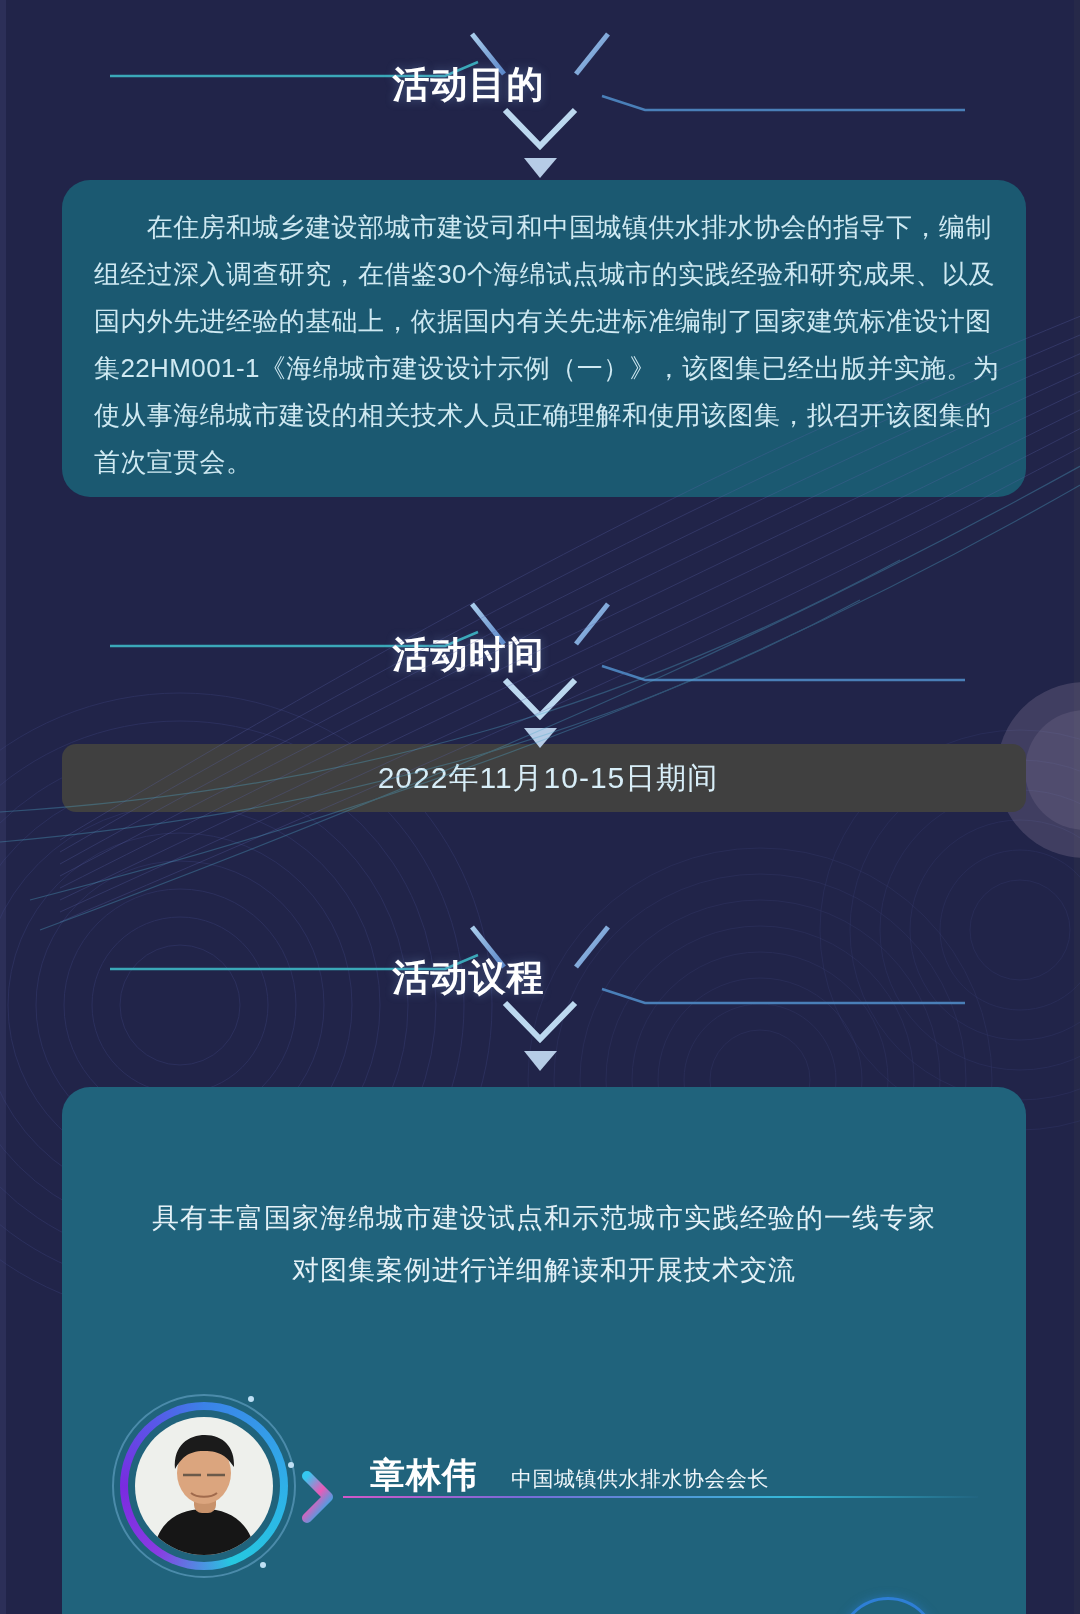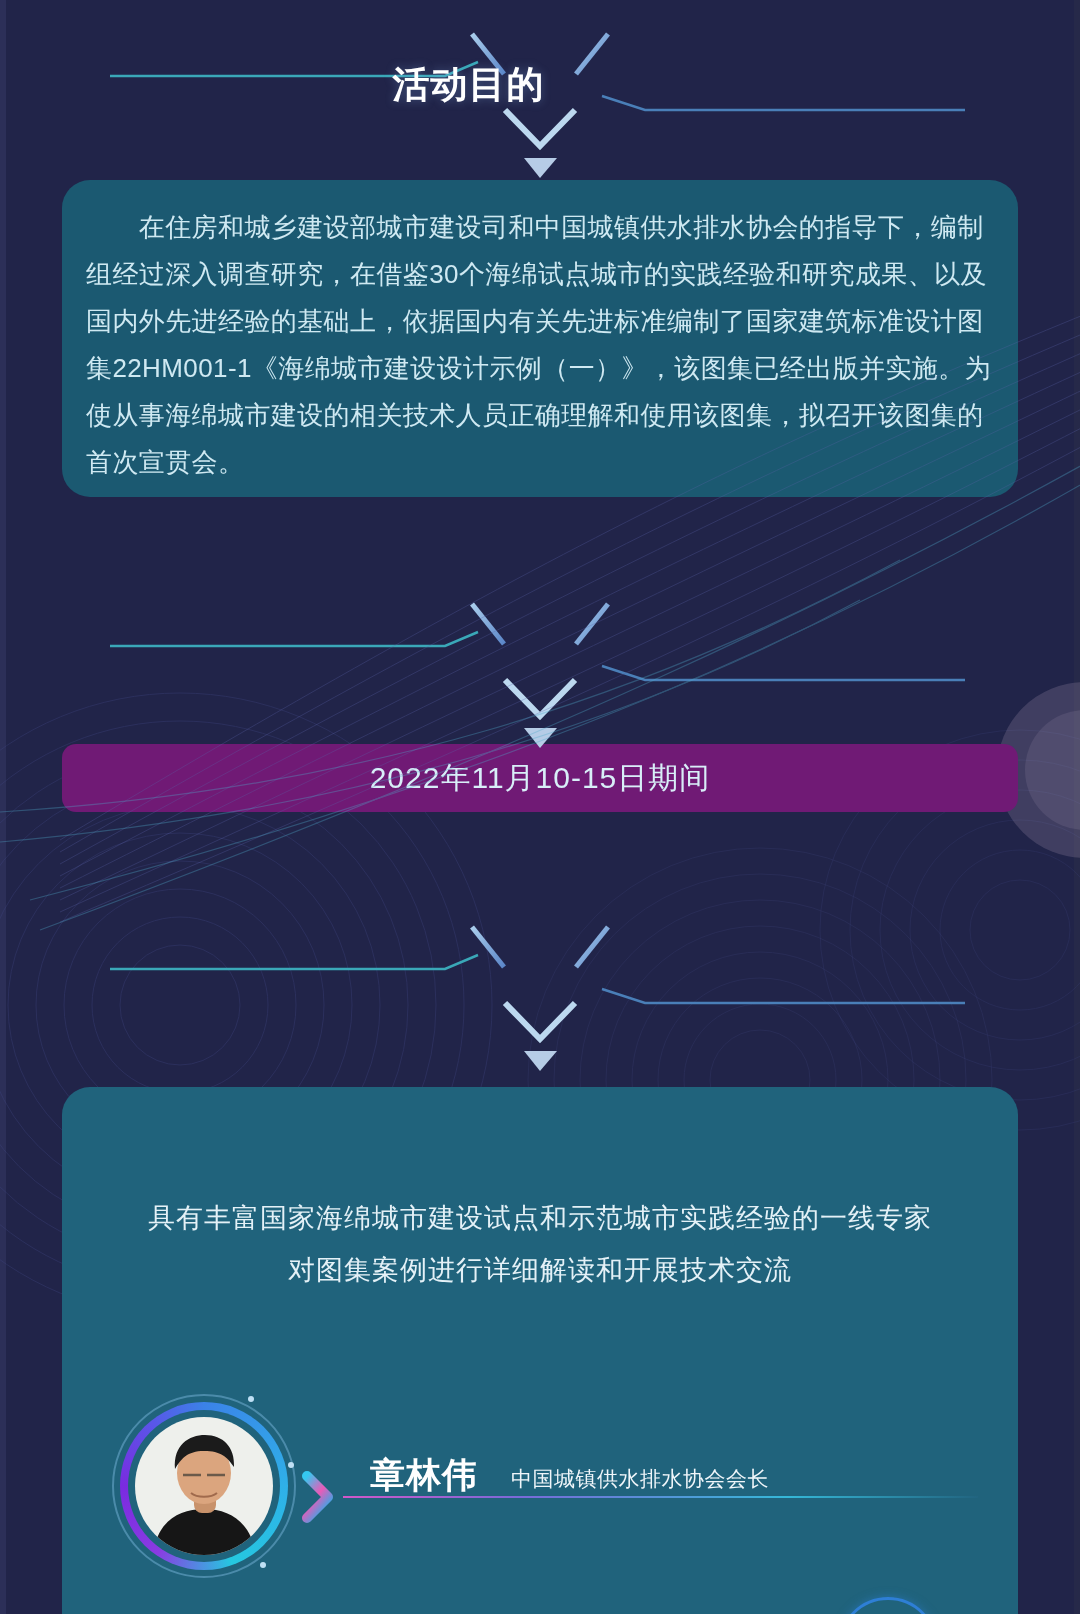--- a/index.html
+++ b/index.html
@@ -18,28 +18,28 @@
   
   .sec-hdr{position:absolute;left:0;width:937px;height:170px;z-index:2;text-decoration:underline;}
   .sec-hdr svg{position:absolute;left:0;top:0;}
   .sec-hdr h2{
     position:absolute;left:0;top:40px;width:100%;margin:0;text-align:center;
     font-size:37px;font-weight:bold;color:#ffffff;letter-spacing:1px;
     text-shadow:0 0 10px rgba(140,190,240,.35);
   }
 
   
-  .panel{position:absolute;left:62px;width:956px;background:#1b5971;z-index:1;}
+  .panel{position:absolute;left:62px;width:956px;background:#1b5971;z-index:1;padding-left:8px;}
   .purpose-box{top:180px;height:317px;border-radius:28px;}
   .purpose-box p{
     margin:0;padding:24px 26px 0 24px;
     font-size:26px;letter-spacing:0.4px;line-height:47px;
     color:#cfe9f2;white-space:pre-line;
   }
-  .date-bar{top:744px;height:68px;border-radius:14px;background:#701a75;}
+  .date-bar{top:744px;height:68px;border-radius:14px;background:#404040;}
   .date-bar span{
     display:block;width:100%;line-height:68px;text-align:center;
     font-size:30px;color:#d8eef8;letter-spacing:1px;
   }
   .agenda-box{top:1087px;height:560px;border-radius:28px;background:#20637c;}
   .agenda-box .intro{
     position:absolute;left:0;width:100%;margin:0;text-align:center;
     font-size:27px;color:#e4f1f7;letter-spacing:1px;
   }
   .intro-1{top:113px;}
@@ -156,36 +156,38 @@
   <div class="sec-hdr" style="top:590px">
     <svg width="1080" height="170" viewBox="0 0 1080 170">
       <path d="M472,12 H608" stroke="url(#tri1)" stroke-width="5" fill="none"></path>
       <path d="M472,14 L504,54" stroke="url(#tri1)" stroke-width="5" fill="none"></path>
       <path d="M608,14 L576,54" stroke="url(#tri1)" stroke-width="5" fill="none"></path>
       <path d="M110,56 H445 L478,42" stroke="#3aa8b8" stroke-width="2.5" fill="none"></path>
       <path d="M602,76 L645,90 H965" stroke="#4a7fb8" stroke-width="2.5" fill="none"></path>
       <path d="M505,90 L540,126 L575,90" stroke="#bcd8ef" stroke-width="6" fill="none"></path>
       <path d="M524,138 L557,138 L540,158 Z" fill="#b6cce6"></path>
     </svg>
+    <h2>活动时间</h2>
   </div>
 
   <div class="panel date-bar">
     <span>2022年11月10-15日期间</span>
   </div>
 
   <div class="sec-hdr" style="top:913px">
     <svg width="1080" height="170" viewBox="0 0 1080 170">
       <path d="M472,12 H608" stroke="url(#tri1)" stroke-width="5" fill="none"></path>
       <path d="M472,14 L504,54" stroke="url(#tri1)" stroke-width="5" fill="none"></path>
       <path d="M608,14 L576,54" stroke="url(#tri1)" stroke-width="5" fill="none"></path>
       <path d="M110,56 H445 L478,42" stroke="#3aa8b8" stroke-width="2.5" fill="none"></path>
       <path d="M602,76 L645,90 H965" stroke="#4a7fb8" stroke-width="2.5" fill="none"></path>
       <path d="M505,90 L540,126 L575,90" stroke="#bcd8ef" stroke-width="6" fill="none"></path>
       <path d="M524,138 L557,138 L540,158 Z" fill="#b6cce6"></path>
     </svg>
+    <h2>活动议程</h2>
   </div>
 
   <div class="panel agenda-box">
     <p class="intro intro-1">具有丰富国家海绵城市建设试点和示范城市实践经验的一线专家</p>
     <p class="intro intro-2">对图集案例进行详细解读和开展技术交流</p>
 
     <div class="avatar-wrap">
       <div class="avatar-ring"></div>
       <div class="avatar-photo">
         <svg width="138" height="138" viewBox="0 0 138 138">

